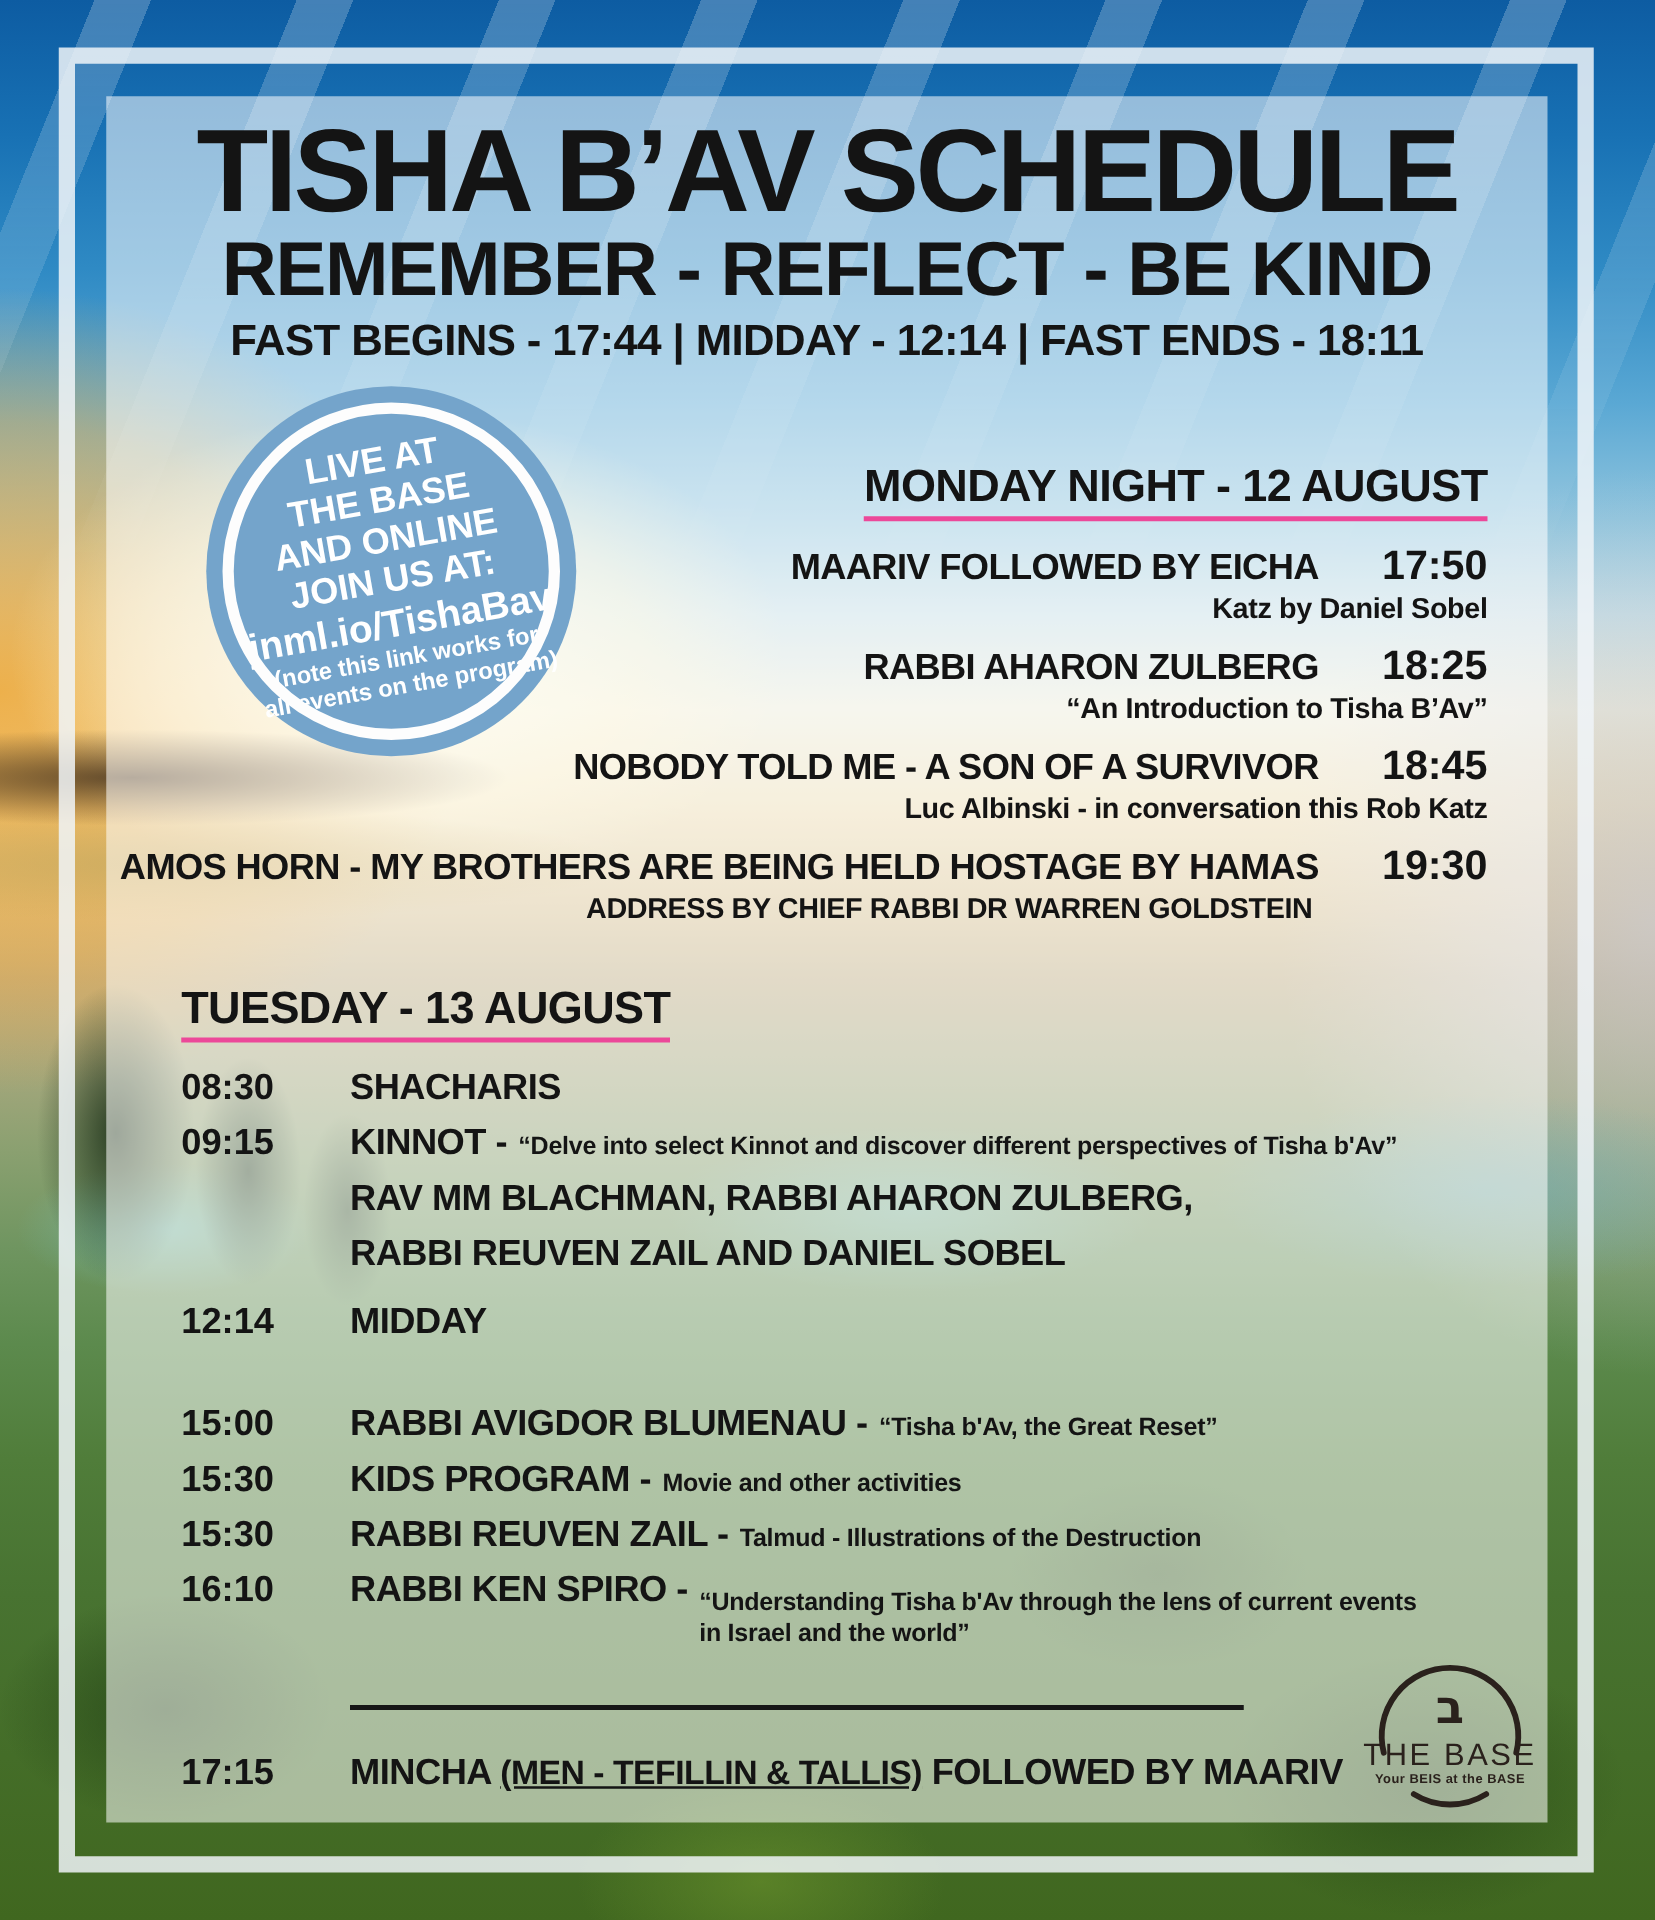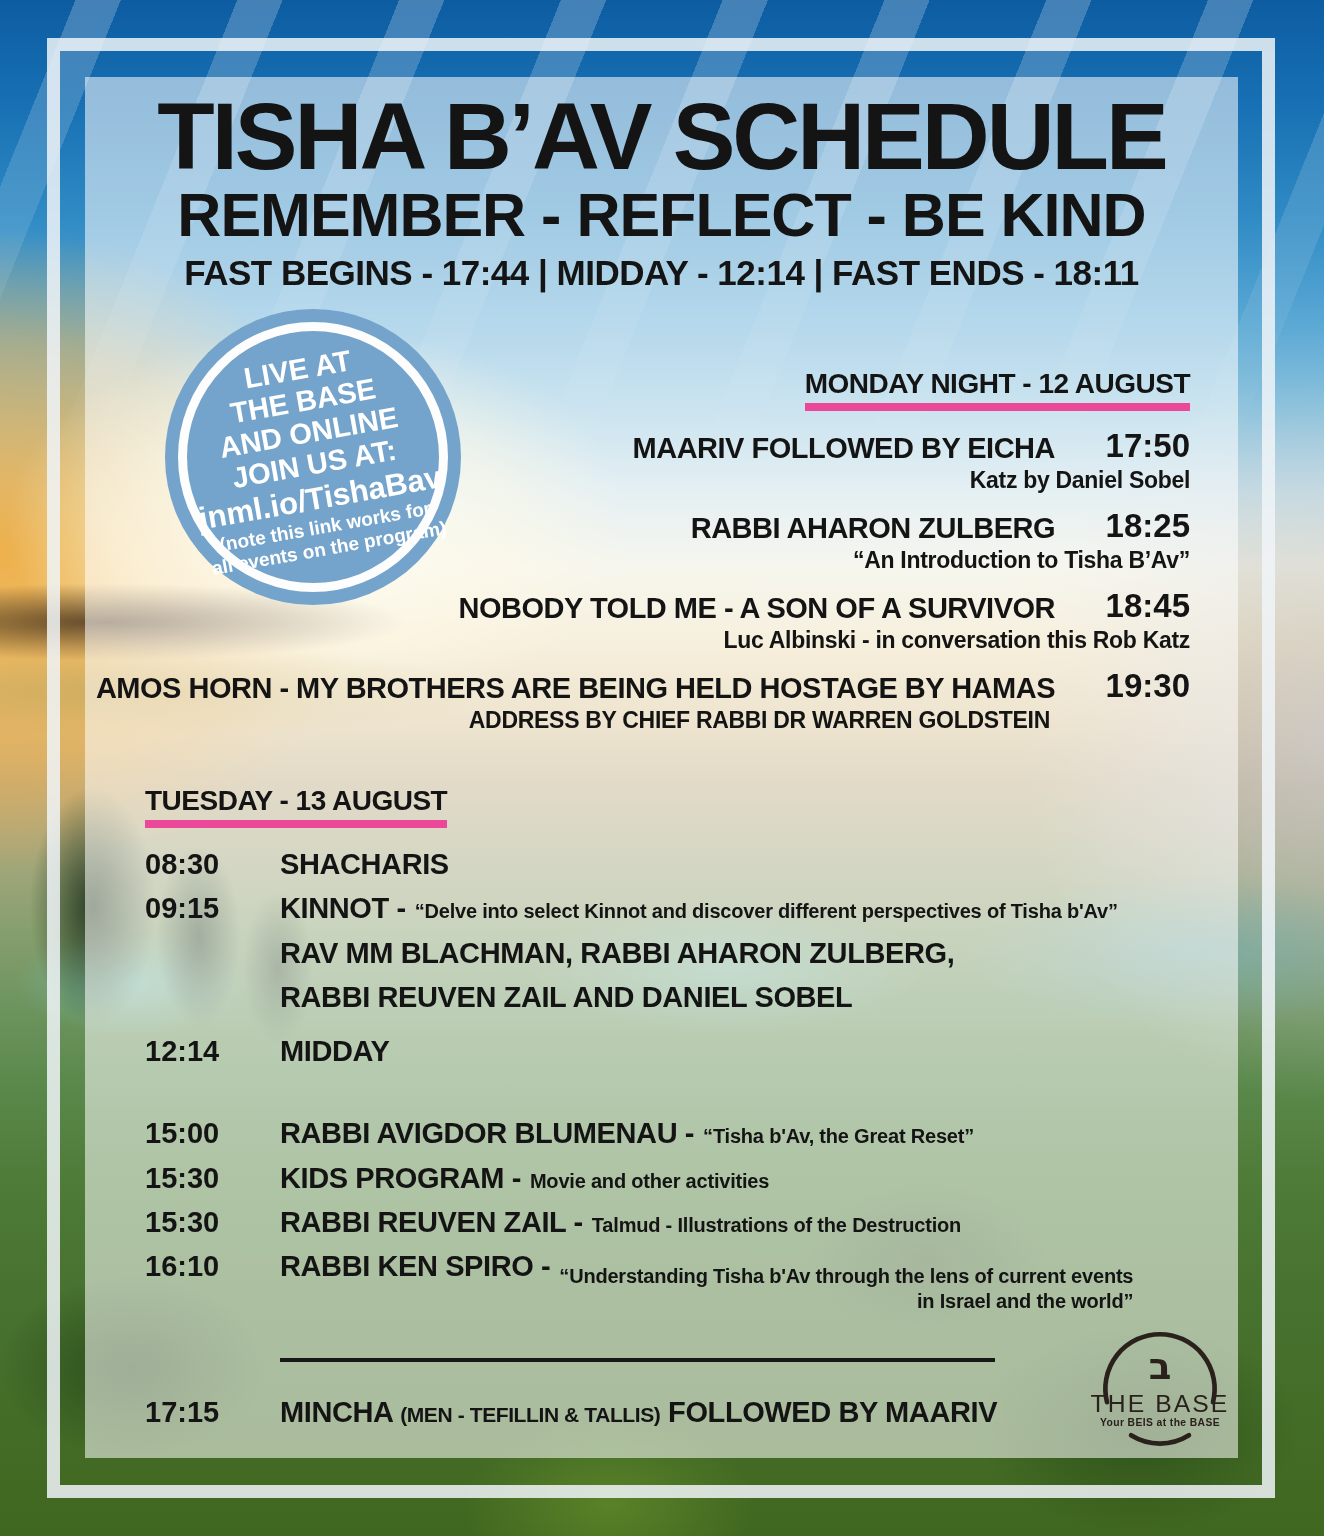--- a/index.html
+++ b/index.html
@@ -68,41 +68,41 @@
   .badge-text{
     position:absolute;inset:0;display:flex;flex-direction:column;align-items:center;justify-content:center;
     transform:rotate(-10deg);color:#fff;font-weight:bold;text-align:center;line-height:1.1;
   }
   .badge-line{font-size:29px;}
   .badge-link{font-size:31px;margin-top:1px;}
   .badge-note{font-size:19px;line-height:1.08;margin-top:2px;}
 
   
   .monday{position:absolute;left:60px;right:48px;top:291px;text-align:right;}
-  .sec-h{font-size:28px;font-weight:bold;display:inline-block;border-bottom:8px solid #ec4899;
+  .sec-h{font-size:36px;font-weight:bold;display:inline-block;border-bottom:4px solid #ec4899;
          padding-bottom:3px;letter-spacing:-.5px;white-space:nowrap;}
   .monday .sec-h{margin-bottom:16px;}
   .ev{margin-bottom:13px;}
   .ev-main{display:flex;justify-content:flex-end;align-items:flex-end;}
   .ev-title{font-size:29px;font-weight:bold;letter-spacing:-.5px;white-space:nowrap;}
   .ev-time{flex:none;width:135px;font-size:33px;font-weight:bold;text-align:right;}
   .ev-sub{font-size:23px;font-weight:bold;margin-top:2px;letter-spacing:-.3px;}
   .ev--last .ev-sub{padding-right:140px;}
 
   
   .tuesday{position:absolute;left:60px;right:40px;top:708px;text-align:left;}
   .tuesday .sec-h{margin-bottom:18px;}
   .trow{display:flex;align-items:baseline;margin-bottom:8px;line-height:1.25;}
   .t-time{flex:none;width:135px;font-size:29px;font-weight:bold;}
   .t-label{font-size:29px;font-weight:bold;letter-spacing:-.4px;}
   .t-detail{font-size:20px;font-weight:bold;margin-left:9px;letter-spacing:-.2px;white-space:nowrap;margin-top:16px;}
   .t-detail-block{display:inline-block;vertical-align:top;}
   .t-detail-block .d1{display:block;}
-  .t-detail-block .d2{display:block;text-align:right;}
-  .t-note{font-size:21px;font-weight:bold;}
+  .t-detail-block .d2{display:block;text-align:left;}
+  .t-note{font-size:27px;font-weight:bold;text-decoration:underline;}
   .mb-lg{margin-bottom:18px;}
   .mt-gap{margin-top:46px;}
   .divider{height:4px;background:#171717;width:715px;margin:44px 0 32px 135px;}
 
   
   .logo{position:absolute;left:1080px;top:1322px;width:160px;height:134px;z-index:3;}
   .logo svg{width:100%;height:100%;}
   .logo text{fill:#2a211c;}
   .logo .arc{stroke:#2a211c;stroke-width:4.5;fill:none;stroke-linecap:round;}
   .logo-letter{font-family:"DejaVu Sans",sans-serif;font-weight:bold;}

